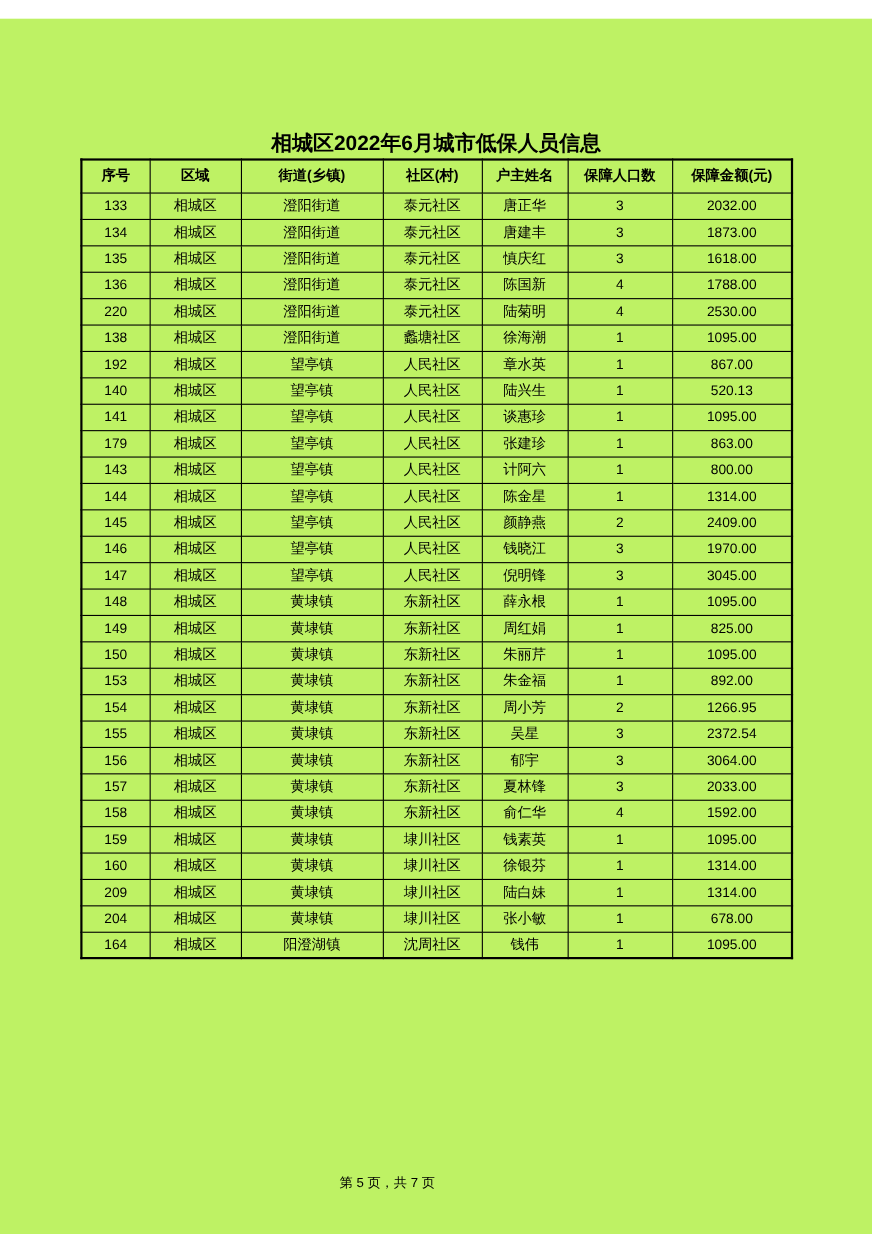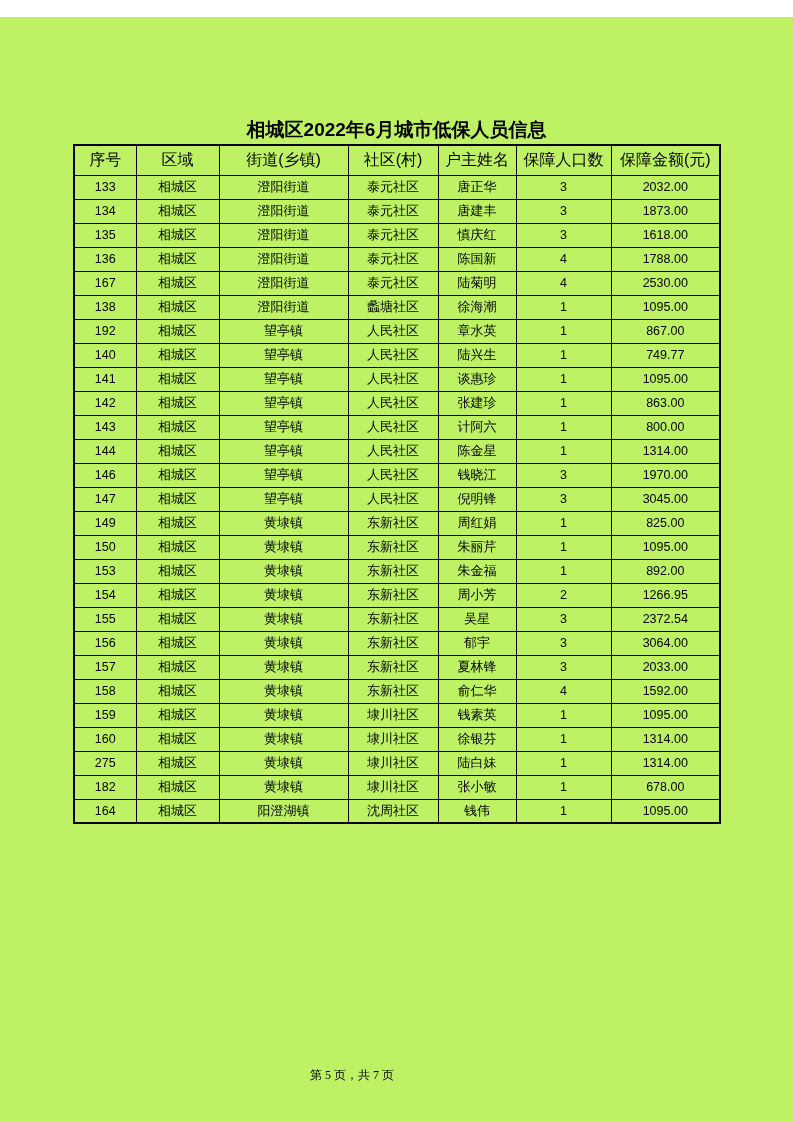--- a/index.html
+++ b/index.html
@@ -40,22 +40,22 @@
   }
   table.welfare th, table.welfare td {
     border: 1px solid #000000;
     text-align: center;
     vertical-align: middle;
     overflow: hidden;
     white-space: nowrap;
   }
   table.welfare th {
     height: 30px;
-    font-size: 16px;
-    font-weight: normal;
+    font-size: 13px;
+    font-weight: bold;
     font-family: "Liberation Sans", sans-serif;
     margin-left: 42px;
   }
   table.welfare td {
     height: 24px;
     font-size: 12.5px;
   }
   
   table.welfare td.col1, table.welfare td.col2,
   table.welfare td.col3, table.welfare td.col4 {
@@ -74,21 +74,21 @@
   .w4 { width: 78px; }
   .w5 { width: 95px; }
   .w6 { width: 109px; }
   .page-footer {
     position: absolute;
     left: 0;
     top: 1050px;
     width: 680px;
     text-align: center;
     font-size: 12px;
-    font-family: Liberation Serif, serif;
+    font-family: Liberation Sans, sans-serif;
     padding-left: 24px;
   }
 </style>
 </head>
 <body>
 
 <div class="page">
 
   <div class="doc-title">相城区2022年6月城市低保人员信息</div>
 
@@ -144,21 +144,21 @@
         <tr>
           <td class="col0">136</td>
           <td class="col1">相城区</td>
           <td class="col2">澄阳街道</td>
           <td class="col3">泰元社区</td>
           <td class="col4">陈国新</td>
           <td class="col5">4</td>
           <td class="col6">1788.00</td>
         </tr>
         <tr>
-          <td class="col0">167</td>
+          <td class="col0">220</td>
           <td class="col1">相城区</td>
           <td class="col2">澄阳街道</td>
           <td class="col3">泰元社区</td>
           <td class="col4">陆菊明</td>
           <td class="col5">4</td>
           <td class="col6">2530.00</td>
         </tr>
         <tr>
           <td class="col0">138</td>
           <td class="col1">相城区</td>
@@ -177,33 +177,33 @@
           <td class="col5">1</td>
           <td class="col6">867.00</td>
         </tr>
         <tr>
           <td class="col0">140</td>
           <td class="col1">相城区</td>
           <td class="col2">望亭镇</td>
           <td class="col3">人民社区</td>
           <td class="col4">陆兴生</td>
           <td class="col5">1</td>
-          <td class="col6">749.77</td>
+          <td class="col6">520.13</td>
         </tr>
         <tr>
           <td class="col0">141</td>
           <td class="col1">相城区</td>
           <td class="col2">望亭镇</td>
           <td class="col3">人民社区</td>
           <td class="col4">谈惠珍</td>
           <td class="col5">1</td>
           <td class="col6">1095.00</td>
         </tr>
         <tr>
-          <td class="col0">142</td>
+          <td class="col0">179</td>
           <td class="col1">相城区</td>
           <td class="col2">望亭镇</td>
           <td class="col3">人民社区</td>
           <td class="col4">张建珍</td>
           <td class="col5">1</td>
           <td class="col6">863.00</td>
         </tr>
         <tr>
           <td class="col0">143</td>
           <td class="col1">相城区</td>
@@ -216,36 +216,54 @@
         <tr>
           <td class="col0">144</td>
           <td class="col1">相城区</td>
           <td class="col2">望亭镇</td>
           <td class="col3">人民社区</td>
           <td class="col4">陈金星</td>
           <td class="col5">1</td>
           <td class="col6">1314.00</td>
         </tr>
         <tr>
+          <td class="col0">145</td>
+          <td class="col1">相城区</td>
+          <td class="col2">望亭镇</td>
+          <td class="col3">人民社区</td>
+          <td class="col4">颜静燕</td>
+          <td class="col5">2</td>
+          <td class="col6">2409.00</td>
+        </tr>
+        <tr>
           <td class="col0">146</td>
           <td class="col1">相城区</td>
           <td class="col2">望亭镇</td>
           <td class="col3">人民社区</td>
           <td class="col4">钱晓江</td>
           <td class="col5">3</td>
           <td class="col6">1970.00</td>
         </tr>
         <tr>
           <td class="col0">147</td>
           <td class="col1">相城区</td>
           <td class="col2">望亭镇</td>
           <td class="col3">人民社区</td>
           <td class="col4">倪明锋</td>
           <td class="col5">3</td>
           <td class="col6">3045.00</td>
+        </tr>
+        <tr>
+          <td class="col0">148</td>
+          <td class="col1">相城区</td>
+          <td class="col2">黄埭镇</td>
+          <td class="col3">东新社区</td>
+          <td class="col4">薛永根</td>
+          <td class="col5">1</td>
+          <td class="col6">1095.00</td>
         </tr>
         <tr>
           <td class="col0">149</td>
           <td class="col1">相城区</td>
           <td class="col2">黄埭镇</td>
           <td class="col3">东新社区</td>
           <td class="col4">周红娟</td>
           <td class="col5">1</td>
           <td class="col6">825.00</td>
         </tr>
@@ -324,30 +342,30 @@
         <tr>
           <td class="col0">160</td>
           <td class="col1">相城区</td>
           <td class="col2">黄埭镇</td>
           <td class="col3">埭川社区</td>
           <td class="col4">徐银芬</td>
           <td class="col5">1</td>
           <td class="col6">1314.00</td>
         </tr>
         <tr>
-          <td class="col0">275</td>
+          <td class="col0">209</td>
           <td class="col1">相城区</td>
           <td class="col2">黄埭镇</td>
           <td class="col3">埭川社区</td>
           <td class="col4">陆白妹</td>
           <td class="col5">1</td>
           <td class="col6">1314.00</td>
         </tr>
         <tr>
-          <td class="col0">182</td>
+          <td class="col0">204</td>
           <td class="col1">相城区</td>
           <td class="col2">黄埭镇</td>
           <td class="col3">埭川社区</td>
           <td class="col4">张小敏</td>
           <td class="col5">1</td>
           <td class="col6">678.00</td>
         </tr>
         <tr>
           <td class="col0">164</td>
           <td class="col1">相城区</td>

